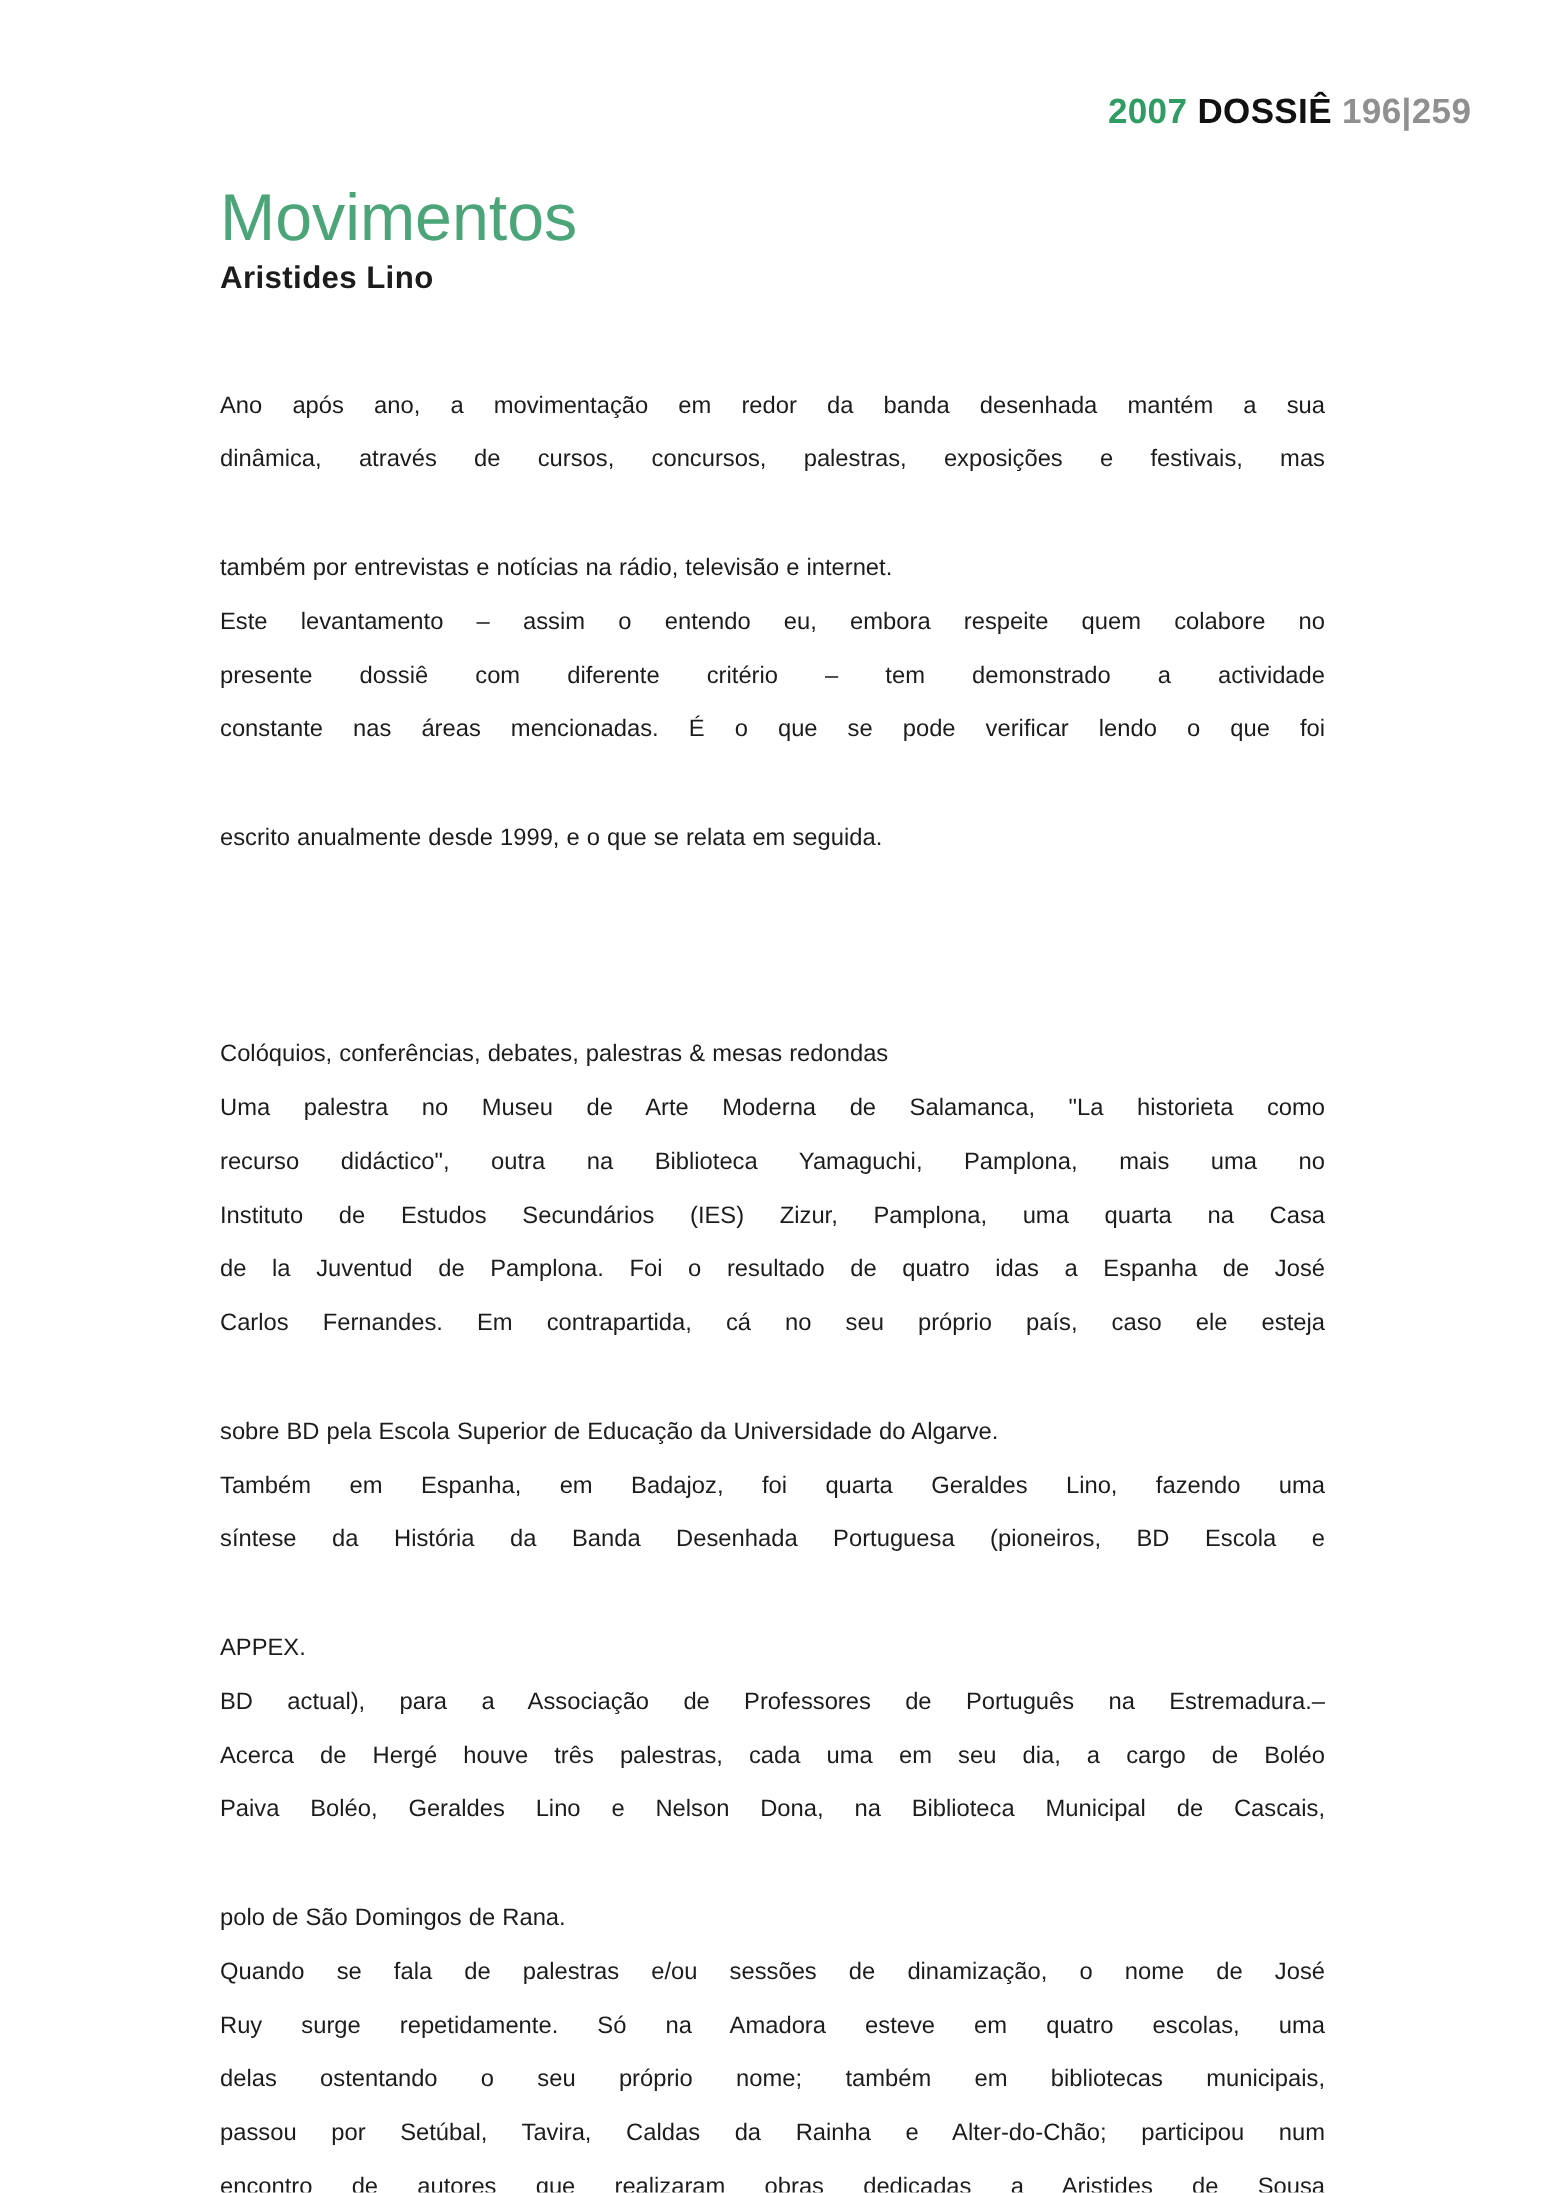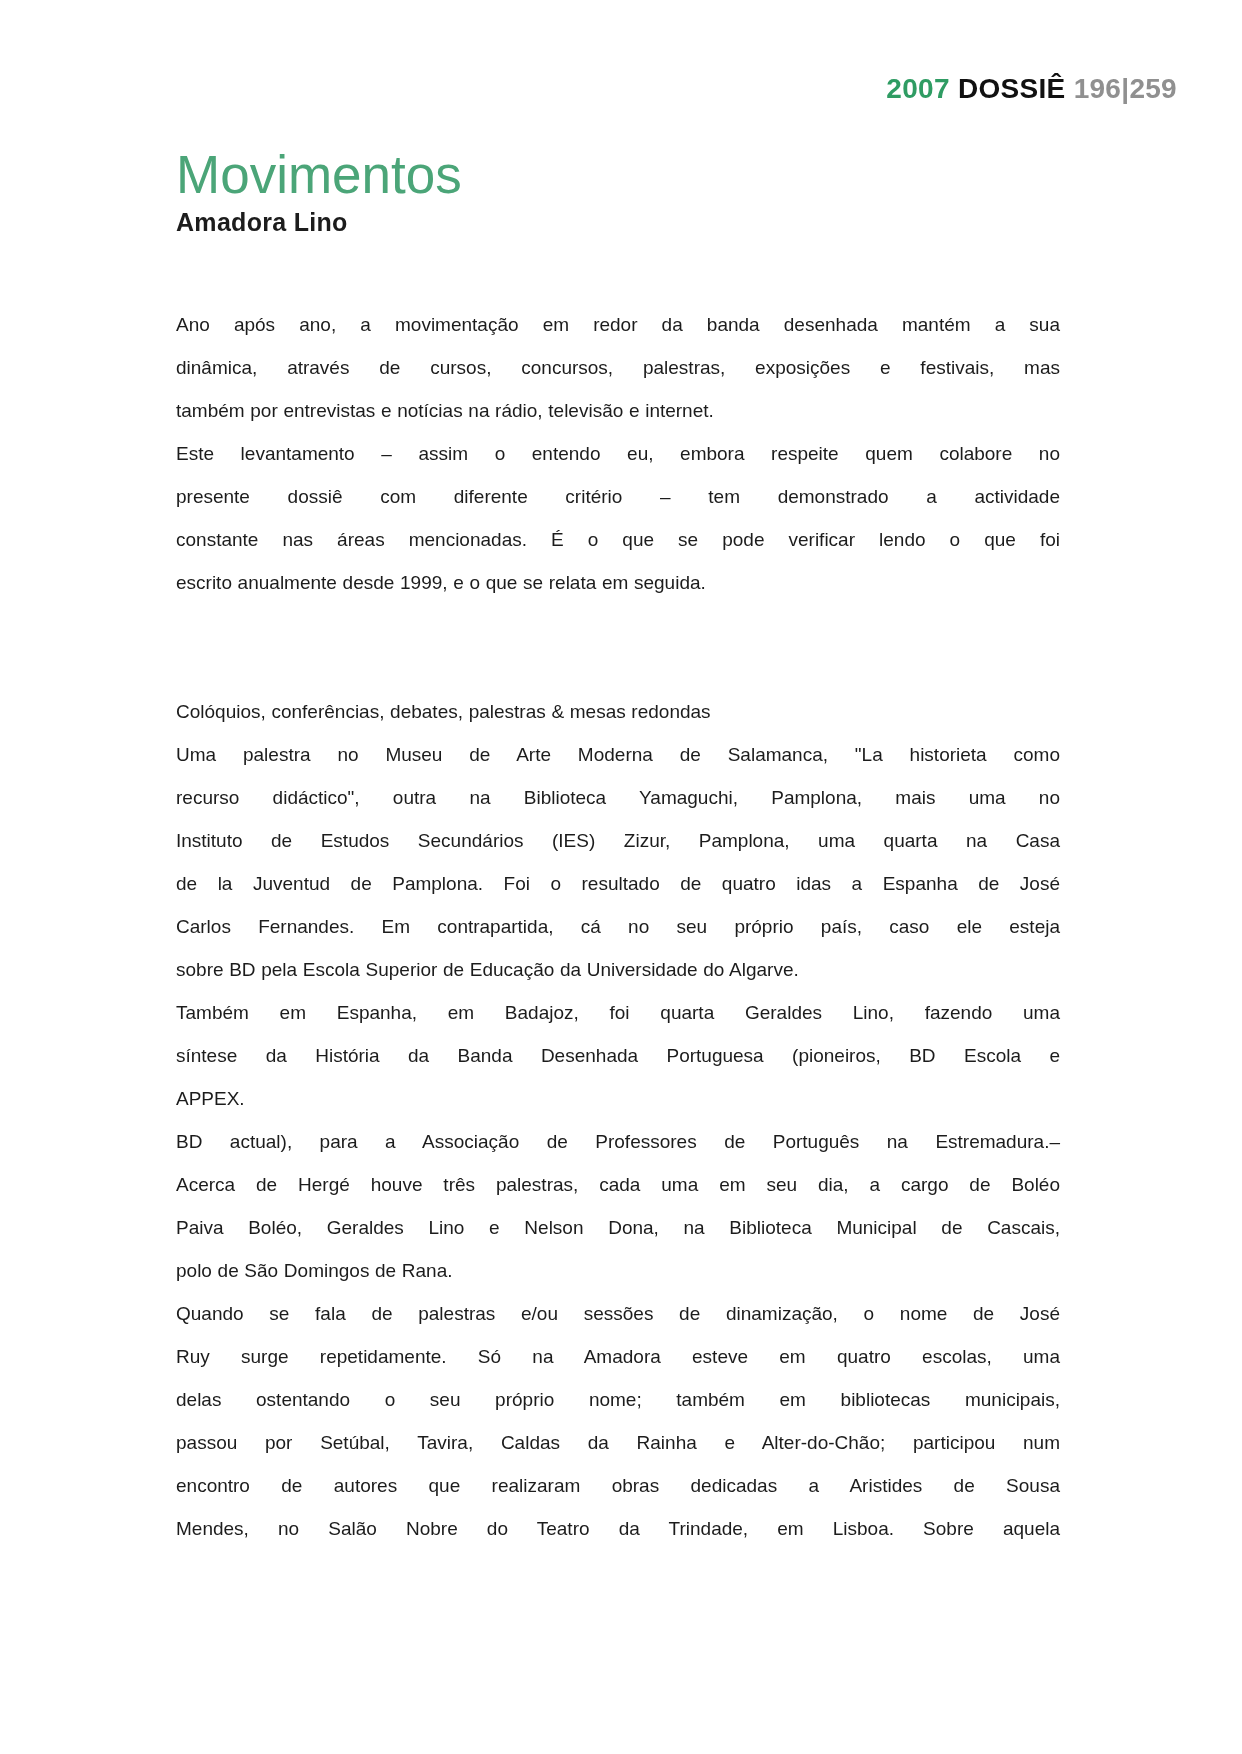--- a/index.html
+++ b/index.html
@@ -43,37 +43,37 @@
   .content{
     position:absolute;left:176px;top:303px;width:884px;
     font-size:19px;line-height:43px;color:var(--text);
   }
   .para{margin:0;}
   .line{
     text-align:justify;
     text-align-last:justify;
     word-spacing:0.02em;
   }
-  .line.end{text-align-last:left;}
+  .line.end{text-align-last:left;margin-top:44px;}
   .spacer{height:86px;}
 </style>
 </head>
 <body>
 
 <div class="page">
 
   <div class="header">
     <span class="hdr-year">2007</span>
     <span class="hdr-section">DOSSIÊ</span>
     <span class="hdr-pages">196|259</span>
   </div>
 
   <div class="title">Movimentos</div>
 
-  <div class="author">Amadora Lino</div>
+  <div class="author">Aristides Lino</div>
 
   <div class="content" id="content">
       <div class="para">
         <div class="line">Ano após ano, a movimentação em redor da banda desenhada mantém a sua</div>
         <div class="line">dinâmica, através de cursos, concursos, palestras, exposições e festivais, mas</div>
         <div class="line end">também por entrevistas e notícias na rádio, televisão e internet.</div>
       </div>
       <div class="para">
         <div class="line">Este levantamento – assim o entendo eu, embora respeite quem colabore no</div>
         <div class="line">presente dossiê com diferente critério – tem demonstrado a actividade</div>

